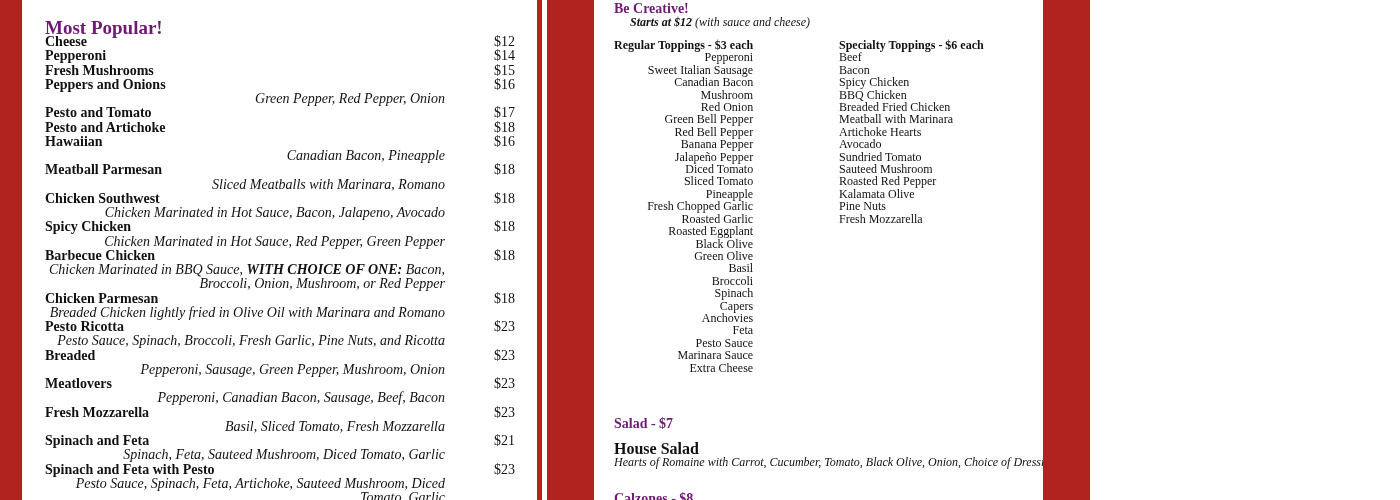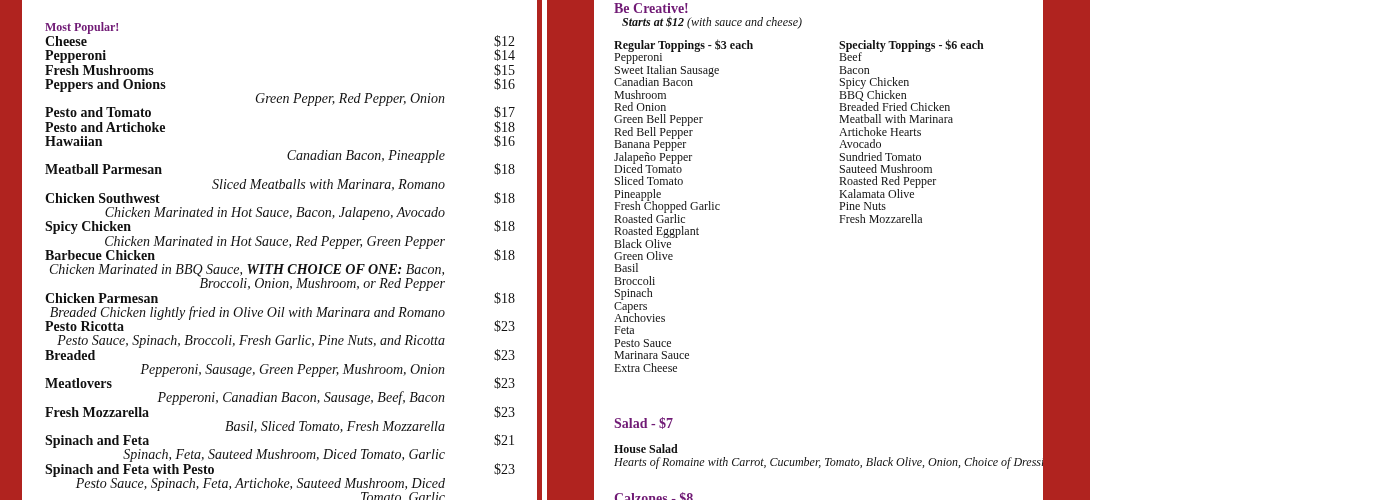--- a/index.html
+++ b/index.html
@@ -2,36 +2,36 @@
 <html><head>
 <meta charset="utf-8">
 <style>
   html, body { margin:0; padding:0; }
   body { width:1400px; height:500px; overflow:hidden; background:#ffffff; position:relative; font-family:"Liberation Serif", serif; color:#111; }
   .red { position:absolute; top:0; height:500px; background:#b0231f; }
   .panel { position:absolute; top:0; height:500px; background:#ffffff; overflow:hidden; }
   #left-panel { left:22px; width:515px; }
   #right-panel { left:594px; width:449px; }
   .h-red { color:#701a75; font-weight:bold; }
-  #most-popular-title { position:absolute; left:23px; top:18px; font-size:12px; line-height:19px;text-align:center; }
+  #most-popular-title { position:absolute; left:23px; top:18px; font-size:19px; line-height:19px;text-align:center; }
   #pizza-list { position:absolute; left:23px; top:35px; width:470px; font-size:14px; line-height:14.25px; }
   .item-row { display:flex; justify-content:space-between; }
   .item-name { font-weight:bold; }
   .item-price { text-align:right; width:40px; }
   .item-desc { font-style:italic; width:400px;text-align:right; }
   .item-desc b { }
 
   #be-creative { position:absolute; left:20px; top:1px; font-size:14px; line-height:16px; }
-  #starts-at { position:absolute; left:28px; top:15px; font-size:12px; line-height:14px; font-style:italic; }
+  #starts-at { position:absolute; left:36px; top:15px; font-size:12px; line-height:14px; font-style:italic; }
   .top-col { position:absolute; top:39px; font-size:12px; line-height:12.4px; }
-  #regular-col { left:20px; }
+  #regular-col { left:20px;text-align:right; }
   #specialty-col { left:245px; }
   .col-head { font-weight:bold; }
   #salad-title { position:absolute; left:20px; top:416px; font-size:14px; line-height:16px; }
-  #salad-name { position:absolute; left:20px; top:442px; font-size:12px; line-height:14px; font-weight:bold; }
+  #salad-name { position:absolute; left:20px; top:442px; font-size:16px; line-height:14px; font-weight:bold; }
   #salad-desc { position:absolute; left:20px; top:455px; font-size:12px; line-height:14px; font-style:italic; white-space:nowrap; }
   #calzones-title { position:absolute; left:20px; top:491px; font-size:14px; line-height:16px; }
 </style>
 </head>
 <body>
 
 <div class="red" style="left:0;width:22px;"></div>
 <div class="red" style="left:537px;width:5px;"></div>
 <div class="red" style="left:547px;width:47px;"></div>
 <div class="red" style="left:1043px;width:47px;"></div>

